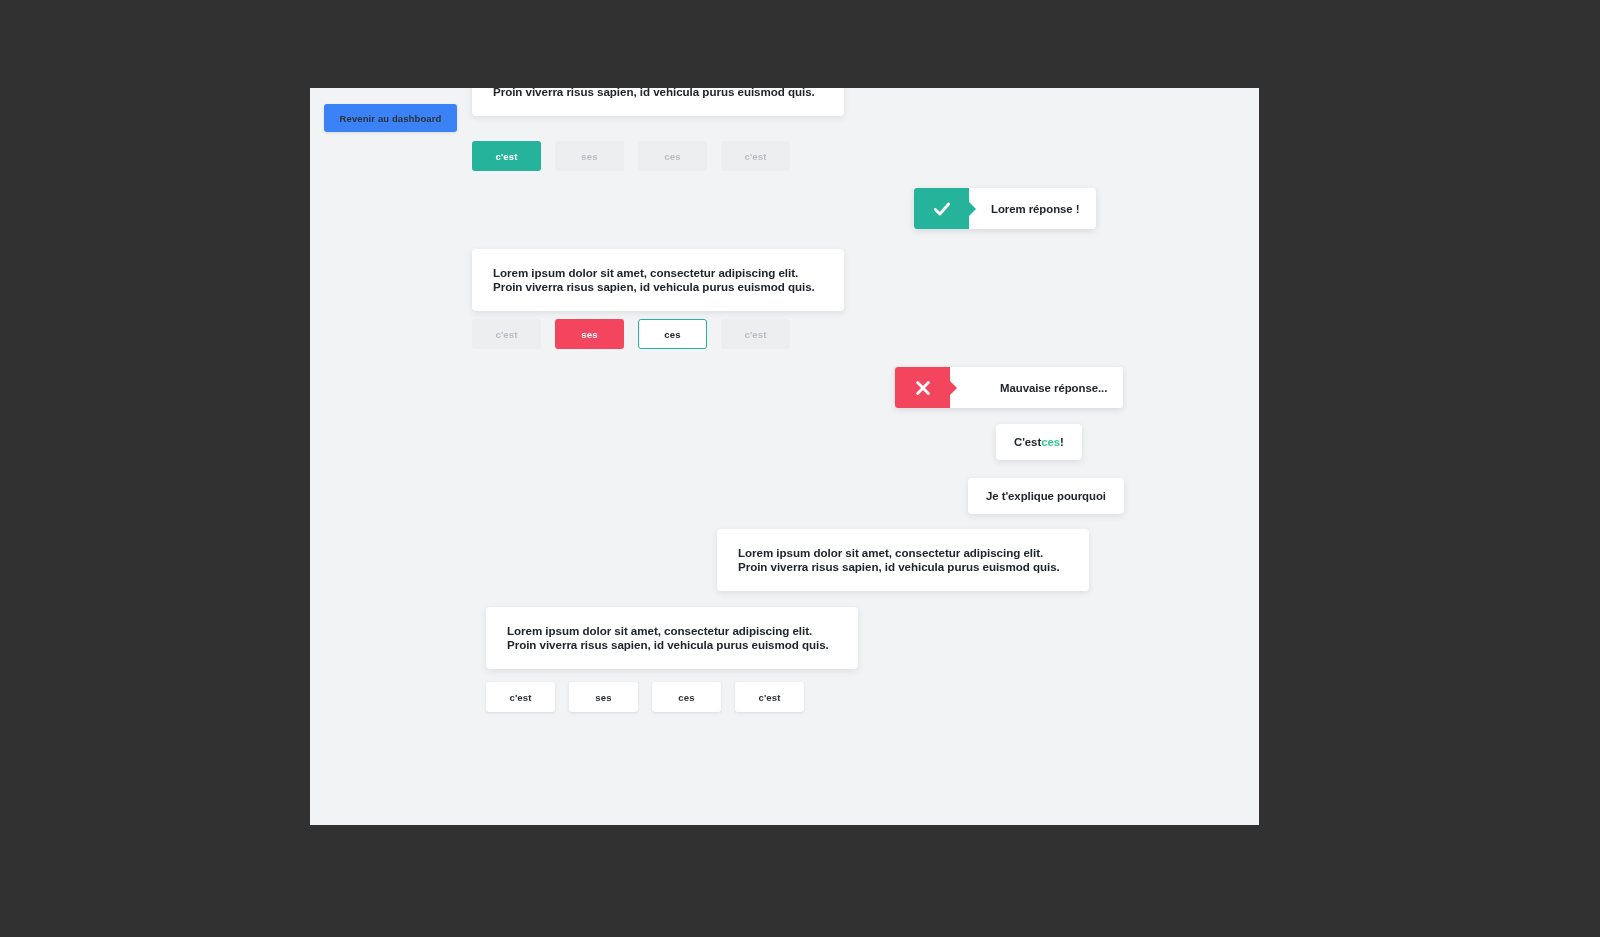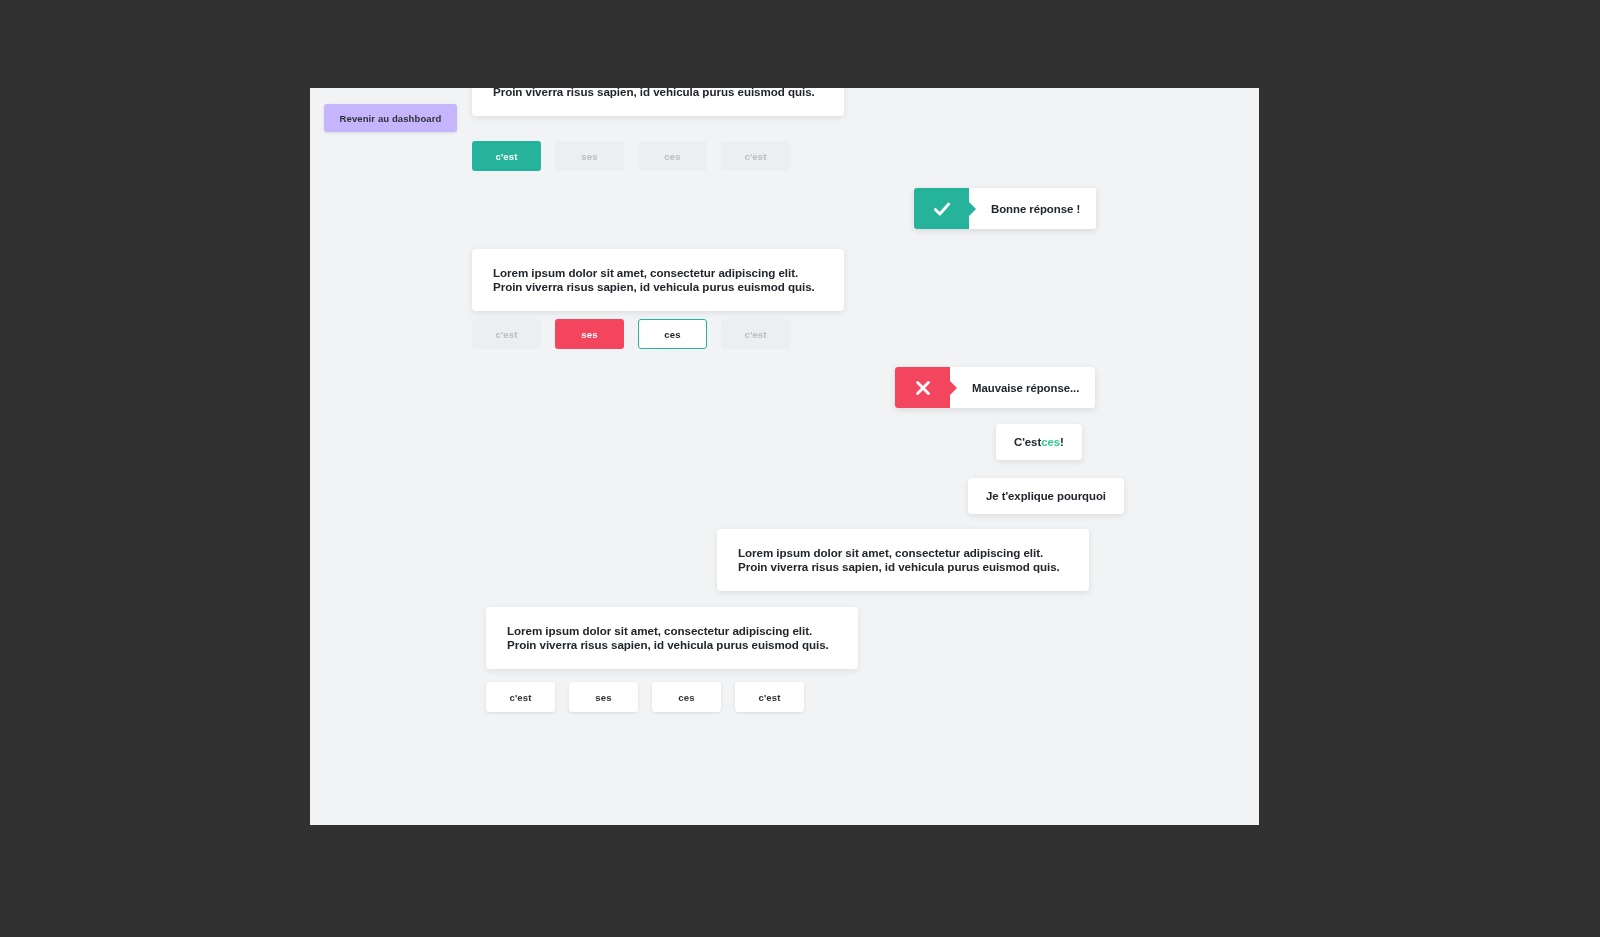--- a/index.html
+++ b/index.html
@@ -34,21 +34,21 @@
     inset: 0;
   }
 
   
   #dashboard-btn {
     position: absolute;
     left: 14px;
     top: 16px;
     width: 133px;
     height: 28px;
-    background: #c4b5fd;
+    background: #3b82f6;
     border: none;
     border-radius: 3px;
     box-shadow: 0 1px 3px rgba(40,50,70,.13);
     font-family: "Liberation Sans", "DejaVu Sans", sans-serif;
     font-size: 9.5px;
     font-weight: 700;
     color: #2d3238;
     letter-spacing: .1px;
     cursor: pointer;
     display: flex;
@@ -196,35 +196,35 @@
       <div class="ans ghost" style="width:69px; margin-right:14px;">ces</div>
       <div class="ans ghost" style="width:69px;">c'est</div>
     </div>
 
     <div class="badge" style="left:604px; top:100px;">
       <div class="badge-icon ok">
         <svg viewBox="0 0 24 24" fill="none" stroke="#ffffff" stroke-width="3.4" stroke-linecap="round" stroke-linejoin="round" aria-hidden="true">
           <polyline points="4,12.5 9.5,18 20,6"></polyline>
         </svg>
       </div>
-      <div class="badge-label">Bonne réponse !</div>
+      <div class="badge-label">Lorem réponse !</div>
     </div>
 
     <div class="qcard" style="left:162px; top:161px; width:372px;">
       <p>Lorem ipsum dolor sit amet, consectetur adipiscing elit.  Proin viverra risus sapien, id vehicula purus euismod quis.</p>
     </div>
 
     <div class="answers" style="left:162px; top:231px;">
       <div class="ans ghost" style="width:69px; margin-right:14px;">c'est</div>
       <div class="ans wrong" style="width:69px; margin-right:14px;">ses</div>
       <div class="ans reveal" style="width:69px; margin-right:14px;">ces</div>
       <div class="ans ghost" style="width:69px;">c'est</div>
     </div>
 
-    <div class="badge" style="left:585px; top:279px;">
+    <div class="badge" style="left:585px; top:279px;gap:28px;">
       <div class="badge-icon bad">
         <svg viewBox="0 0 24 24" fill="none" stroke="#ffffff" stroke-width="3.4" stroke-linecap="round" stroke-linejoin="round" aria-hidden="true">
           <line x1="5.5" y1="5.5" x2="18.5" y2="18.5"></line>
           <line x1="18.5" y1="5.5" x2="5.5" y2="18.5"></line>
         </svg>
       </div>
       <div class="badge-label">Mauvaise réponse...</div>
     </div>
 
     <div class="bubble pad" style="left:686px; top:336px;">

